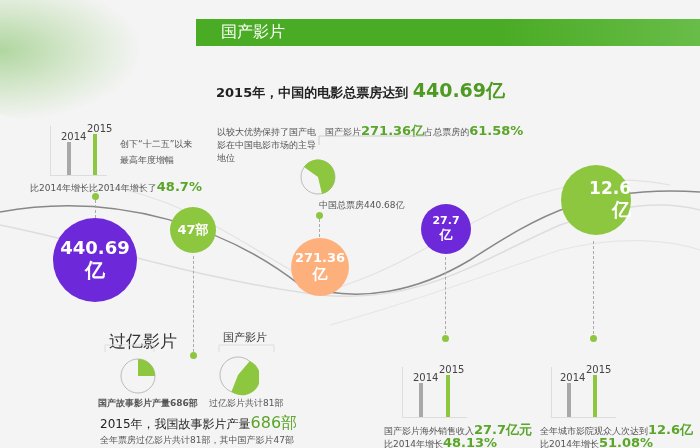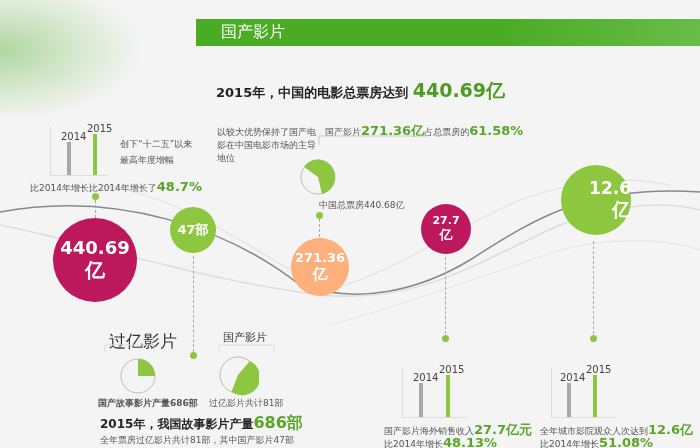--- a/index.html
+++ b/index.html
@@ -7,21 +7,21 @@
   .abs{position:absolute;}
   .blur{left:-60px;top:-20px;width:200px;height:140px;border-radius:50%;background:radial-gradient(ellipse at 30% 50%,rgba(120,190,90,0.55),rgba(150,205,120,0.25) 45%,rgba(244,244,244,0) 72%);}
   .banner{left:196px;top:19px;width:504px;height:27px;background:linear-gradient(to right,#4aab24 0%,#4aab24 60%,#68bd48 100%);}
   .banner span{position:absolute;left:25px;top:3px;color:#fff;font-size:16px;}
   .headline{left:216px;top:78px;font-size:13px;font-weight:bold;color:#222;white-space:nowrap;}
   .headline .big{font-size:19px;color:#4e9a22;}
   .small{font-size:9px;color:#555;white-space:nowrap;line-height:13px;}
   .green{color:#5aa52a;font-weight:bold;}
   .gnum{font-size:13px;}
   .circle{border-radius:50%;color:#fff;font-weight:bold;text-align:center;display:flex;flex-direction:column;align-items:center;justify-content:center;line-height:1.15;}
-  .orange{background:#be185d;}
+  .orange{background:#6d28d9;}
   .lgreen{background:#8dc63f;}
   .peach{background:#fdb07c;}
   .dot{width:7px;height:7px;border-radius:50%;background:#8dc63f;}
   .vline{border-left:1px dashed #aaa;width:0;}
   .bar{width:4px;}
   .bar.g{background:#8dc63f;}
   .bar.gr{background:#a8a8a8;}
   .axis{border-left:1px solid #ddd;border-bottom:1px solid #ddd;}
   .yr{font-size:10px;color:#444;}
 </style>
@@ -103,21 +103,21 @@
 <div class="abs" style="left:223px;top:330px;font-size:11px;color:#333;">国产影片</div>
 <svg class="abs" style="left:218px;top:342px" width="70" height="10">
     <path d="M1,10 L1,3 L56,3 L56,10" stroke="#ddd" fill="none"></path>
   </svg>
 <svg class="abs" style="left:217px;top:354px" width="42" height="42">
   <circle cx="21" cy="21" r="18" fill="none" stroke="#bbb" stroke-width="1"></circle>
   <path d="M21,21 L34,8 A18,18 0 1 1 13,37 Z" fill="#8dc63f" transform="rotate(-5 21 21)"></path>
 </svg>
 <div class="abs small" style="left:209px;top:397px;">过亿影片共计81部</div>
 
-<div class="abs" style="left:100px;top:413px;font-size:12px;font-weight:bold;color:#222;white-space:nowrap;">
+<div class="abs" style="left:100px;top:413px;font-size:12px;font-weight:normal;color:#222;white-space:nowrap;">
   <span>2015年，我国故事影片产量</span><span style="color:#5aa52a;font-size:16px;">686部</span>
 </div>
 <div class="abs small" style="left:100px;top:434px;">全年票房过亿影片共计81部，其中国产影片47部</div>
 
 <div class="abs circle orange" style="left:421px;top:204px;width:50px;height:50px;font-size:11px;">
   <span>27.7</span>
   <span style="font-size:13px;">亿</span>
 </div>
 <div class="abs vline" style="left:445px;top:257px;height:77px;"></div>
 <div class="abs dot" style="left:442px;top:335px;"></div>

